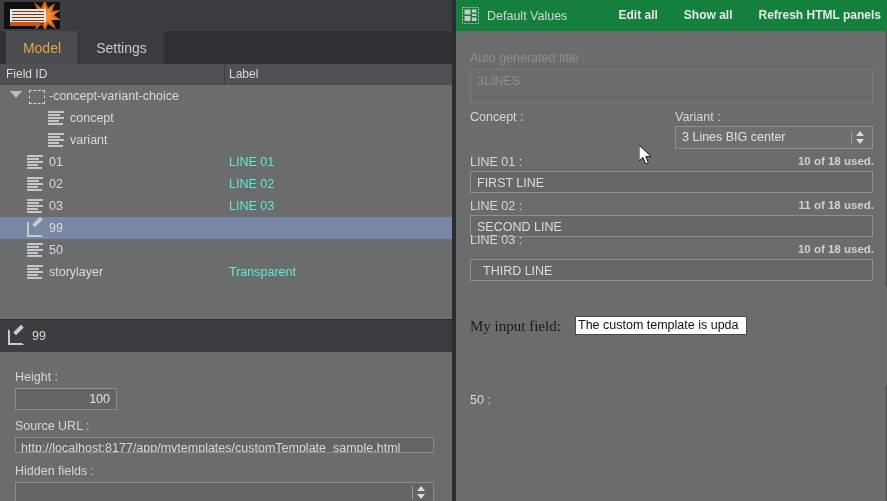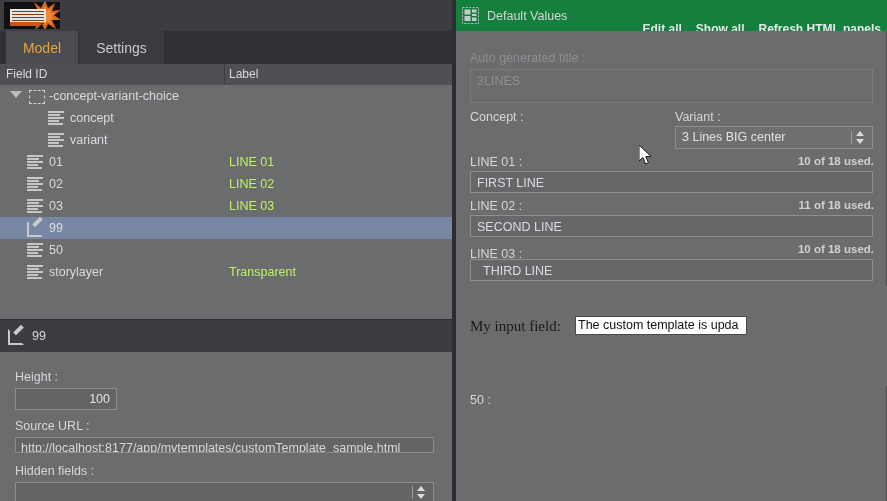--- a/index.html
+++ b/index.html
@@ -95,21 +95,21 @@
   .ico-pencil{position:relative;}
   .ico-pencil .pbox{
     position:absolute;left:0;top:0;width:12px;height:12px;
     border:2px solid #c9cacc;border-top-color:transparent;border-right-color:transparent;
   }
   .ico-pencil .pnib{
     position:absolute;left:5px;top:-1px;width:11px;height:4px;background:#c9cacc;
     transform:rotate(-45deg);
   }
   .tlabel{position:absolute;font-size:12.5px;color:#d9dadc;}
-  .tvalue{position:absolute;left:229px;font-size:12.5px;color:#bef264;}
+  .tvalue{position:absolute;left:229px;font-size:12.5px;color:#5eead4;}
 
   
   .lower-head{
     position:absolute;left:0;top:319px;width:452px;height:33px;
     background:#3b3d40;border-top:1px solid #2b2d30;
   }
   .lower-head .ico{position:absolute;left:8px;top:9px;width:16px;height:15px;}
   .lower-head .lh-text{
     position:absolute;left:32px;top:9px;font-size:12.5px;color:#d7d8da;
   }
@@ -151,21 +151,21 @@
   .divider{position:absolute;left:452px;top:0;width:4px;height:501px;background:#2b2d30;}
   .right-col{
     position:absolute;left:456px;top:0;width:431px;height:501px;
     background:#6b6c6e;
   }
   .rt-head{
     position:absolute;left:0;top:0;width:431px;height:31px;background:#15803d;
   }
   .rt-head .ico{position:absolute;left:6px;top:7px;width:17px;height:17px;}
   .rt-title{position:absolute;left:31px;top:9px;font-size:12.5px;color:#d5d6d8;}
-  .rt-actions{position:absolute;right:6px;top:22px;display:flex;gap:14px;}
+  .rt-actions{position:absolute;right:6px;top:8px;display:flex;gap:26px;}
   .rt-actions span{font-size:12px;font-weight:bold;color:#e6e7e9;cursor:default;}
 
   .rt-body{
     position:absolute;left:0;top:31px;width:431px;height:470px;
     background:#6b6c6e;border-right:1px solid #4a4c4e;box-sizing:border-box;
   }
   .rlabel{position:absolute;font-size:12.5px;color:#d5d6d8;}
   .rlabel.dim{color:#8d8e90;}
   .rcount{position:absolute;right:12px;font-size:11.5px;font-weight:bold;color:#cfd0d2;}
   .rinput{
@@ -402,21 +402,21 @@
       </div>
 
       <div class="rlabel" style="left:14px;top:124px;">LINE 01 :</div>
       <div class="rcount" style="top:124px;">10 of 18 used.</div>
       <div class="rinput" style="left:14px;top:140px;width:403px;height:22px;">FIRST LINE</div>
 
       <div class="rlabel" style="left:14px;top:168px;">LINE 02 :</div>
       <div class="rcount" style="top:168px;">11 of 18 used.</div>
       <div class="rinput" style="left:14px;top:184px;width:403px;height:22px;">SECOND LINE</div>
 
-      <div class="rlabel" style="left:14px;top:216px;">LINE 03 :</div>
+      <div class="rlabel" style="left:14px;top:202px;">LINE 03 :</div>
       <div class="rcount" style="top:212px;">10 of 18 used.</div>
       <div class="rinput" style="left:14px;top:228px;width:403px;height:22px;padding-left:12px;">THIRD LINE</div>
 
       <div class="custom-panel">
         <div class="cp-label">My input field:</div>
         <div class="cp-input">The custom template is upda</div>
       </div>
 
       <div class="rlabel" style="left:14px;top:362px;">50 :</div>
 

